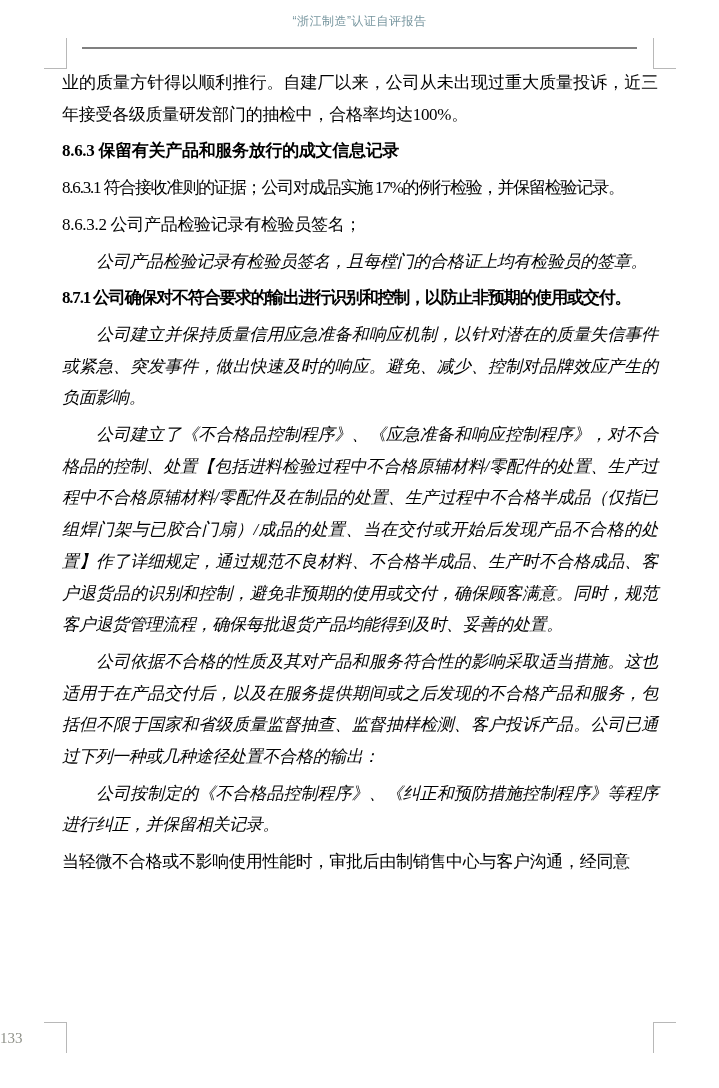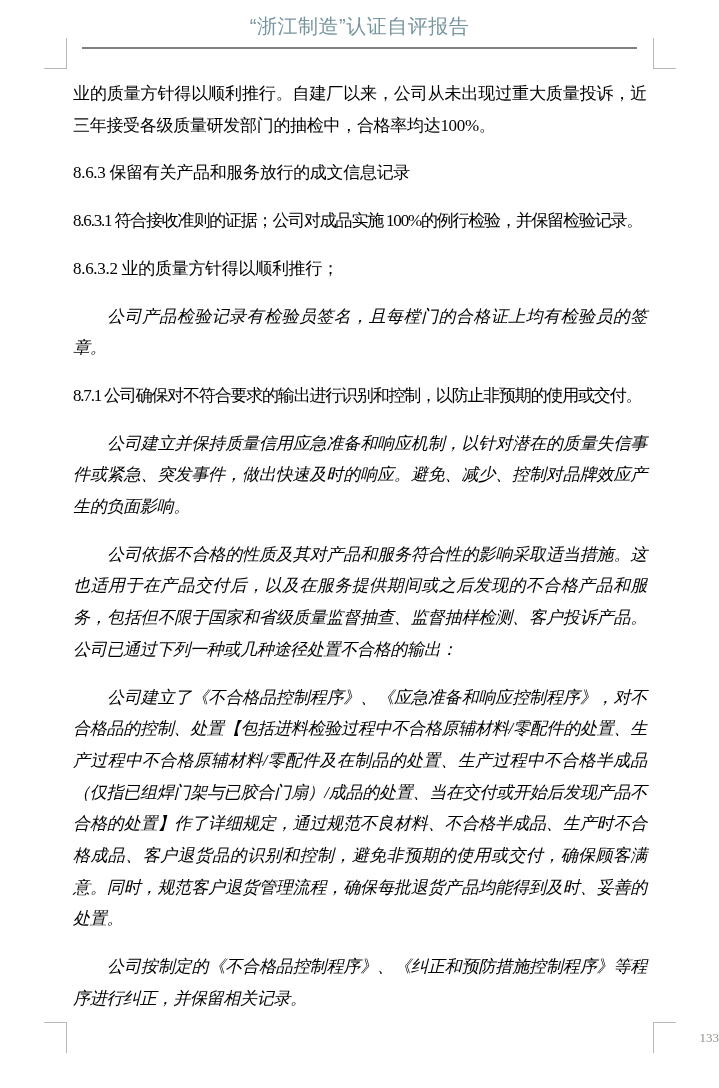--- a/index.html
+++ b/index.html
@@ -16,21 +16,21 @@
     font-family: "Liberation Serif", "DejaVu Serif", serif;
     color: #000000;
   }
   .header-title {
     position: absolute;
     top: 13px;
     left: 0;
     right: 0;
     text-align: center;
     font-family: "Liberation Sans", "DejaVu Sans", sans-serif;
-    font-size: 20px;
+    font-size: 12px;
     letter-spacing: 0.5px;
     color: var(--header-color, #76959e);
   }
   .header-rule {
     position: absolute;
     top: 47px;
     left: 82px;
     width: 555px;
     height: 2px;
     background: var(--rule-color, #808080);
@@ -50,59 +50,60 @@
     position: absolute;
     top: 62px;
     left: 57px;
     width: 606px;
     font-size: 17px;
     line-height: 31.7px;
     text-align: justify;
     letter-spacing: -0.3px;
   }
   .content p {
-    margin: 16px;
+    margin: 5px;
     padding: 0;
   }
   p.indent { text-indent: 2em; font-style: italic; }
-  p.bold   { font-weight: normal; }
+  p.bold   { font-weight: bold; }
   p.tight  { letter-spacing: -1.2px; }
 
   .page-number {
     position: absolute;
     top: 1030px;
     left: 0;
     right: 0;
-    text-align: right;
-    font-size: 13px;
+    text-align: left;
+    font-size: 15px;
     color: var(--pagenum-color, #8f9189);
   }
 </style>
 </head>
 <body>
 
 <div class="page">
 
   <div class="header-title">“浙江制造”认证自评报告</div>
   <div class="header-rule"></div>
 
   <div class="mark tl"></div>
   <div class="mark tr"></div>
   <div class="mark bl"></div>
   <div class="mark br"></div>
 
   <div class="content">
     <p>业的质量方针得以顺利推行。自建厂以来，公司从未出现过重大质量投诉，近三年接受各级质量研发部门的抽检中，合格率均达100%。</p>
     <p class="bold">8.6.3 保留有关产品和服务放行的成文信息记录</p>
-    <p class="tight">8.6.3.1 符合接收准则的证据；公司对成品实施 100%的例行检验，并保留检验记录。</p>
-    <p>8.6.3.2 业的质量方针得以顺利推行；</p>
+    <p class="tight">8.6.3.1 符合接收准则的证据；公司对成品实施 17%的例行检验，并保留检验记录。</p>
+    <p>8.6.3.2 公司产品检验记录有检验员签名；</p>
     <p class="indent">公司产品检验记录有检验员签名，且每樘门的合格证上均有检验员的签章。</p>
     <p class="bold tight">8.7.1 公司确保对不符合要求的输出进行识别和控制，以防止非预期的使用或交付。</p>
     <p class="indent">公司建立并保持质量信用应急准备和响应机制，以针对潜在的质量失信事件或紧急、突发事件，做出快速及时的响应。避免、减少、控制对品牌效应产生的负面影响。</p>
+    <p class="indent">公司建立了《不合格品控制程序》、《应急准备和响应控制程序》，对不合格品的控制、处置【包括进料检验过程中不合格原辅材料/零配件的处置、生产过程中不合格原辅材料/零配件及在制品的处置、生产过程中不合格半成品（仅指已组焊门架与已胶合门扇）/成品的处置、当在交付或开始后发现产品不合格的处置】作了详细规定，通过规范不良材料、不合格半成品、生产时不合格成品、客户退货品的识别和控制，避免非预期的使用或交付，确保顾客满意。同时，规范客户退货管理流程，确保每批退货产品均能得到及时、妥善的处置。</p>
     <p class="indent">公司依据不合格的性质及其对产品和服务符合性的影响采取适当措施。这也适用于在产品交付后，以及在服务提供期间或之后发现的不合格产品和服务，包括但不限于国家和省级质量监督抽查、监督抽样检测、客户投诉产品。公司已通过下列一种或几种途径处置不合格的输出：</p>
-    <p class="indent">公司建立了《不合格品控制程序》、《应急准备和响应控制程序》，对不合格品的控制、处置【包括进料检验过程中不合格原辅材料/零配件的处置、生产过程中不合格原辅材料/零配件及在制品的处置、生产过程中不合格半成品（仅指已组焊门架与已胶合门扇）/成品的处置、当在交付或开始后发现产品不合格的处置】作了详细规定，通过规范不良材料、不合格半成品、生产时不合格成品、客户退货品的识别和控制，避免非预期的使用或交付，确保顾客满意。同时，规范客户退货管理流程，确保每批退货产品均能得到及时、妥善的处置。</p>
     <p class="indent">公司按制定的《不合格品控制程序》、《纠正和预防措施控制程序》等程序进行纠正，并保留相关记录。</p>
+    <p>当轻微不合格或不影响使用性能时，审批后由制销售中心与客户沟通，经同意</p>
     <p class="indent"></p>
   </div>
 
   <div class="page-number">133</div>
 
 </div>
 
 </body></html>

